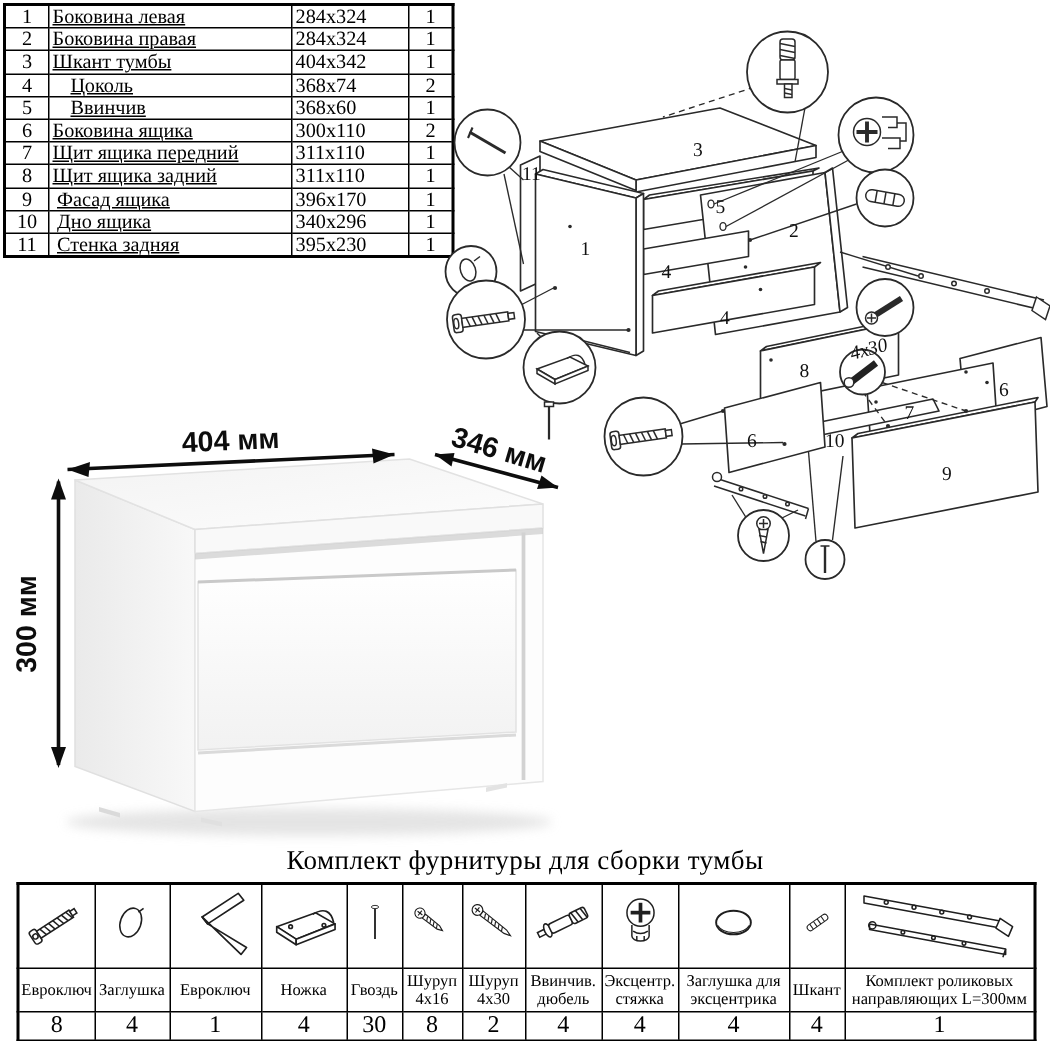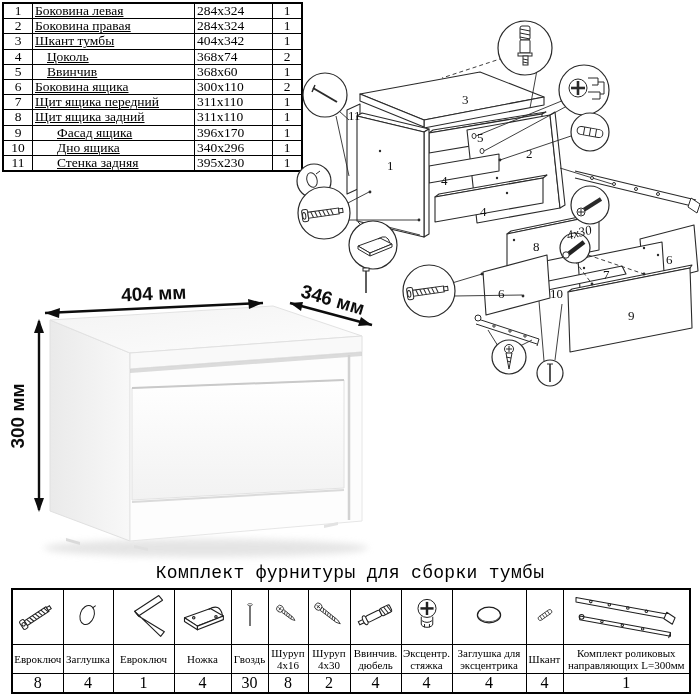--- a/index.html
+++ b/index.html
@@ -6,32 +6,32 @@
   #sheet{position:relative;width:700px;height:694px;background:#fff;overflow:hidden;
          font-family:"Liberation Serif", serif;color:#000;}
   
   table.parts{position:absolute;left:2px;top:2px;border-collapse:collapse;
               border:2px solid #000;table-layout:fixed;width:286px;}
   table.parts td{border:1.6px solid #000;height:14.2px;line-height:14px;
                  font-size:13.5px;padding:0 2px;white-space:nowrap;overflow:hidden;}
   td.c-num{width:24px;text-align:center;}
   td.c-name{width:157px;text-align:left;padding-left:5px;text-decoration:underline;}
   td.c-name.ind1{padding-left:14px;}
-  td.c-name.ind2{padding-left:24px;}
+  td.c-name.ind2{padding-left:5px;}
   td.c-size{width:73px;text-align:left;}
   td.c-qty{width:24px;text-align:center;}
   
   svg.exploded{position:absolute;left:292px;top:8px;}
   svg.exploded text{font-family:"Liberation Serif",serif;font-size:13px;fill:#111;}
   
   svg.photo{position:absolute;left:8px;top:276px;}
   .dim{font-family:"Liberation Sans",sans-serif;font-weight:bold;font-size:19px;fill:#0d0d0d;}
   
   .hw-title{position:absolute;left:0;top:563px;width:700px;text-align:center;
-            font-size:18px;letter-spacing:.3px;font-family:Liberation Mono, monospace;}
+            font-size:18px;letter-spacing:.3px;}
   table.hw{position:absolute;left:11px;top:588px;border-collapse:collapse;
            border:2px solid #000;table-layout:fixed;}
   table.hw td{border:1.5px solid #000;text-align:center;vertical-align:middle;padding:0;}
   tr.hw-icons td{height:52px;}
   tr.hw-names td{height:26px;font-size:11px;line-height:1.12;padding:1px 1px;}
   tr.hw-qty td{height:18px;font-size:16px;line-height:18px;}
 </style>
 </head>
 <body>
 

